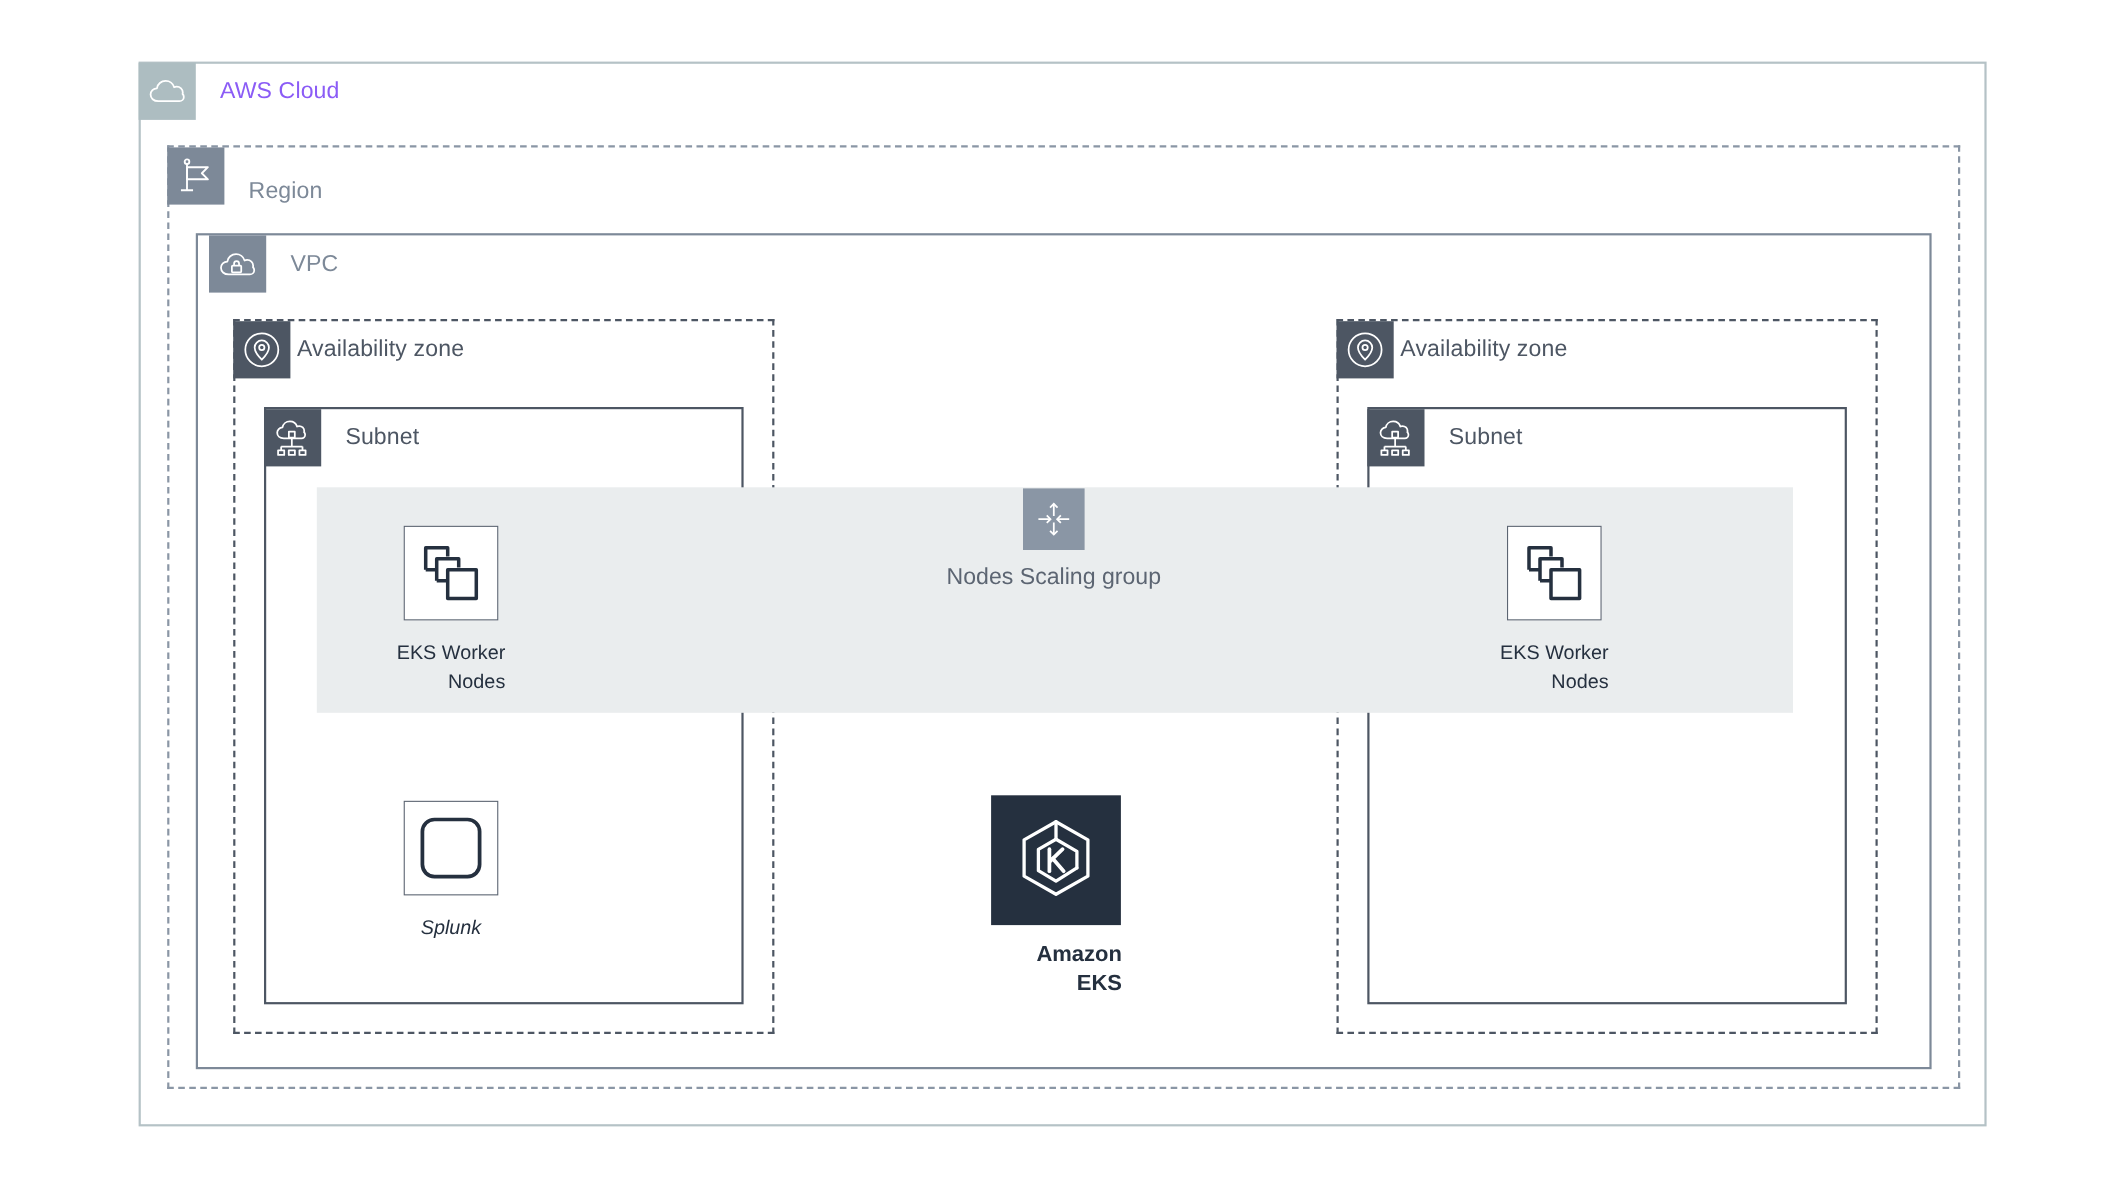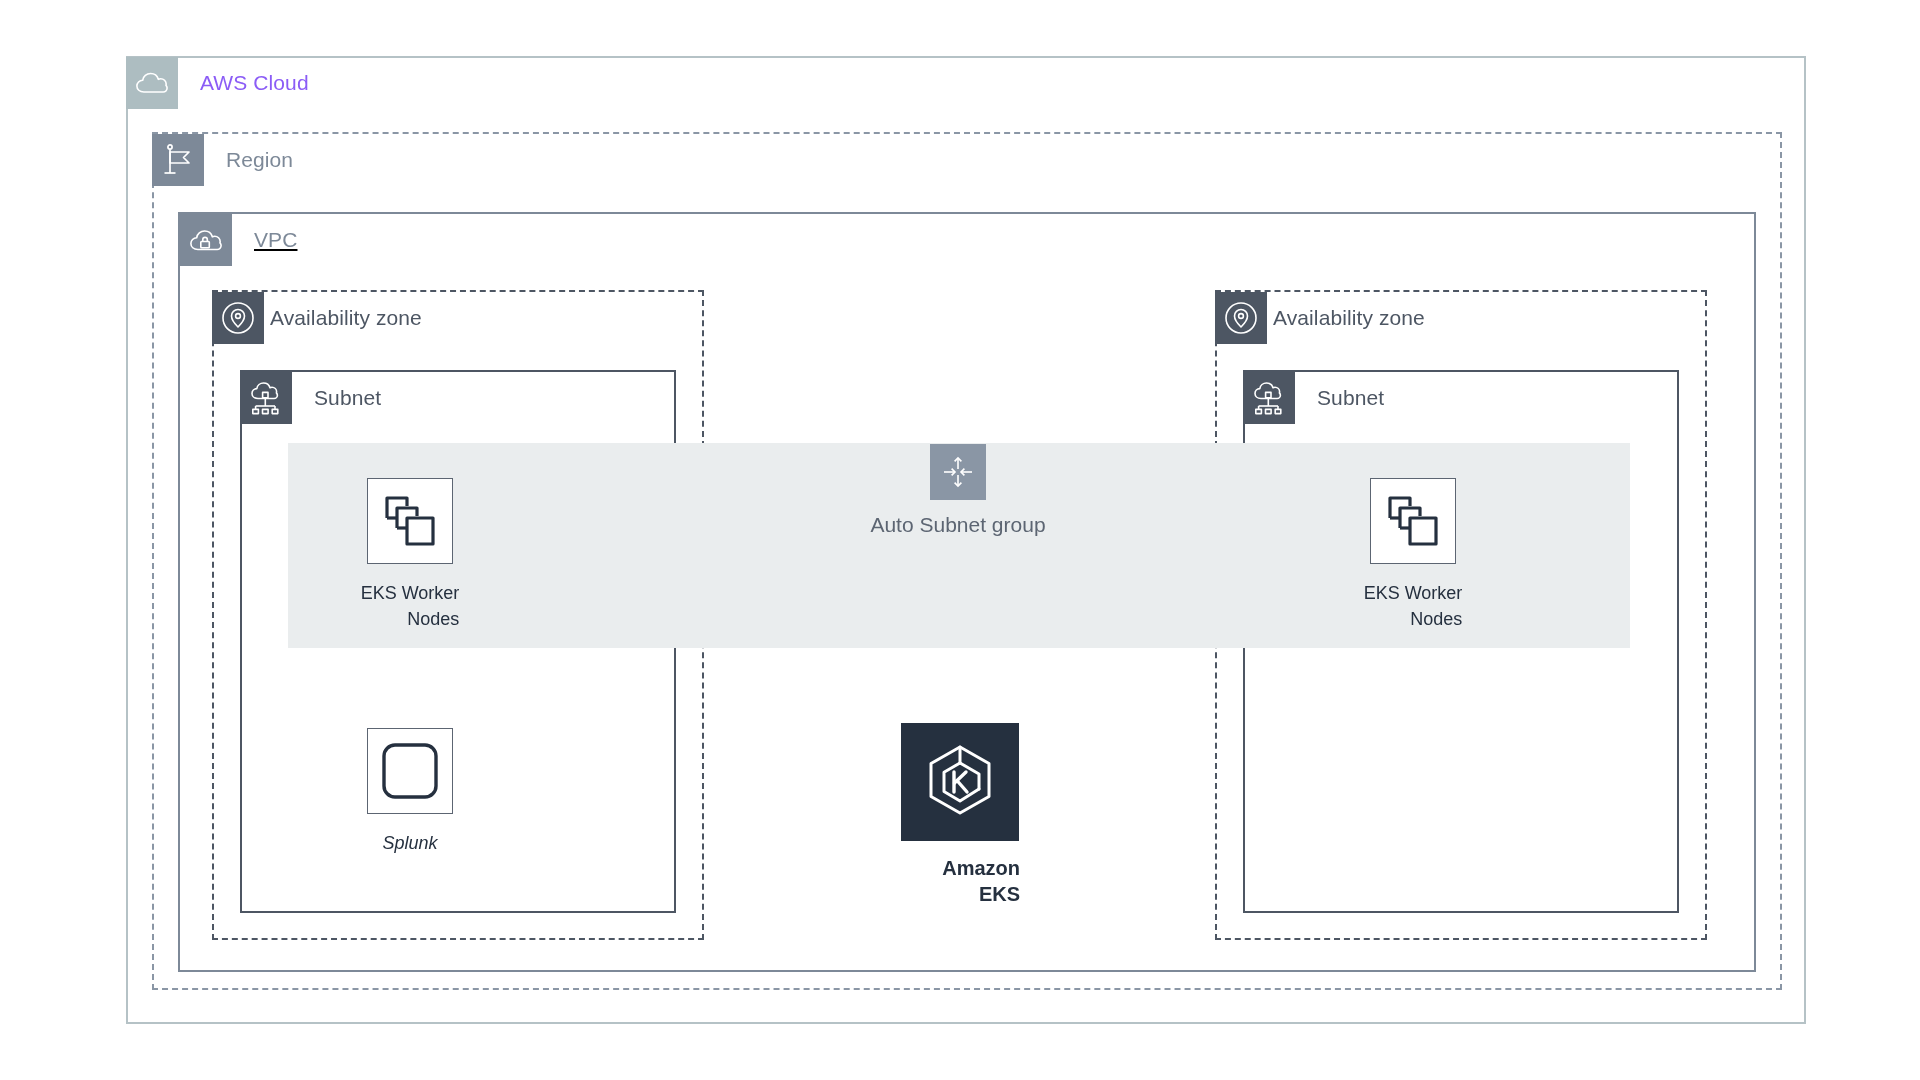--- a/index.html
+++ b/index.html
@@ -106,25 +106,25 @@
     font-size: 21px;
     white-space: nowrap;
     letter-spacing: 0.1px;
   }
 
   
   #hdr-aws-cloud { left: 126px; top: 57px; }
   #hdr-aws-cloud .icon-tile { background: #adbdc1; }
   #hdr-aws-cloud .grp-label { color: #8b5cf6; margin-left: 22px; }
 
-  #hdr-region { left: 152px; top: 134px; }
+  #hdr-region { left: 152px; top: 134px; align-items: flex-end; }
   #hdr-region .icon-tile { background: #7d8998; }
   #hdr-region .grp-label { color: #7d8998; margin-left: 22px; }
 
-  #hdr-vpc { left: 180px; top: 214px; text-decoration: underline; }
+  #hdr-vpc { left: 190px; top: 214px; }
   #hdr-vpc .icon-tile { background: #7d8998; }
   #hdr-vpc .grp-label { color: #7d8998; margin-left: 22px; }
 
   #hdr-az-left { left: 212px; top: 292px; }
   #hdr-az-right { left: 1215px; top: 292px; }
   #hdr-az-left .icon-tile, #hdr-az-right .icon-tile { background: #4d5663; }
   #hdr-az-left .grp-label, #hdr-az-right .grp-label { color: #4d5663; margin-left: 6px; }
 
   #hdr-subnet-left { left: 240px; top: 372px; }
   #hdr-subnet-right { left: 1243px; top: 372px; }
@@ -228,21 +228,21 @@
       <polyline points="13.6,27.6 17,31 20.4,27.6" fill="none"></polyline>
 
       <line x1="3" y1="17" x2="14" y2="17"></line>
       <polyline points="10.6,13.6 14,17 10.6,20.4" fill="none"></polyline>
 
       <line x1="31" y1="17" x2="20" y2="17"></line>
       <polyline points="23.4,13.6 20,17 23.4,20.4" fill="none"></polyline>
     </svg>
   </div>
 
-  <div id="asg-label">Auto Subnet group</div>
+  <div id="asg-label">Nodes Scaling group</div>
 
   <div class="grp-header" id="hdr-aws-cloud">
     <div class="icon-tile">
       <svg width="34" height="26" viewBox="0 0 36 26" fill="none" stroke="#ffffff" stroke-width="1.7" stroke-linejoin="round">
         <path d="M9.5 22.5 C4.8 22.5 2 19.6 2 16.2 C2 12.9 4.7 10.2 8.1 10.1 C8.7 6.0 12.2 3 16.5 3 C20.4 3 23.7 5.6 24.7 9.1 C25.4 8.7 26.3 8.5 27.2 8.5 C30.4 8.5 33 11.0 33 14.1 C33 14.6 32.9 15.1 32.8 15.6 C33.6 16.3 34 17.3 34 18.4 C34 20.7 32.1 22.5 29.8 22.5 Z"></path>
       </svg>
     </div>
     <div class="grp-label">AWS Cloud</div>
   </div>
 

